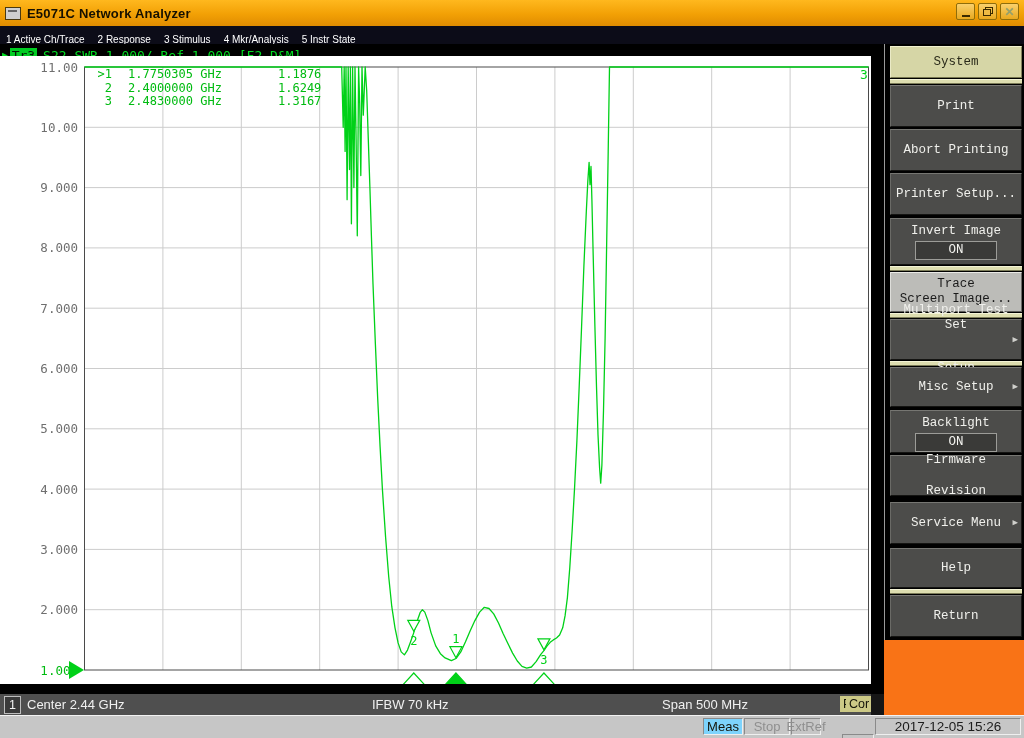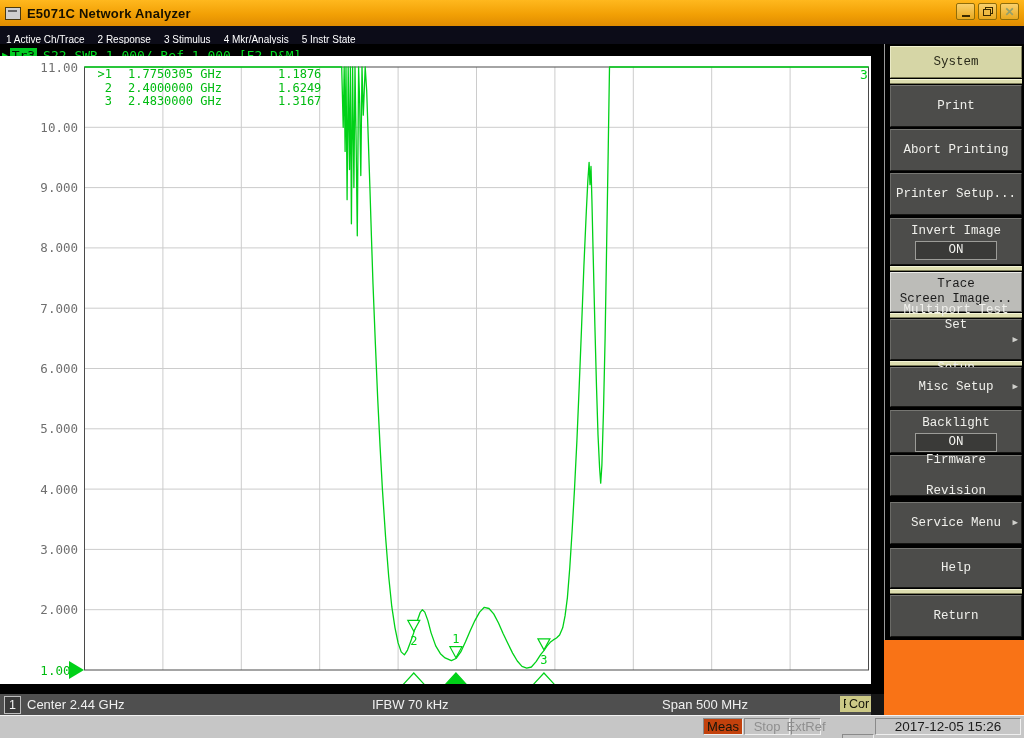--- a/index.html
+++ b/index.html
@@ -75,21 +75,21 @@
   .badge.pext{left:840px;}
   .badge.cor{left:846px;}
   .endblock{position:absolute;left:871px;top:0;width:13px;height:21px;background:#161616;}
 
   
   .bottombar{position:absolute;left:0;top:715px;width:1024px;height:23px;background:#c6c6c6;
     border-top:1px solid #f2f2f2;box-sizing:border-box;}
   .sys-cell{position:absolute;top:2px;height:17px;font-size:13px;color:#8f8f8f;background:#c6c6c6;
     border:1px solid;border-color:#8a8a8a #efefef #efefef #8a8a8a;
     display:flex;align-items:center;justify-content:center;box-sizing:border-box;}
-  .sys-cell.active{background:#c2410c;color:#15150a;}
+  .sys-cell.active{background:#7dd3fc;color:#15150a;}
   .cell-meas{left:703px;width:40px;}
   .cell-stop{left:744px;width:46px;}
   .cell-extref{left:791px;width:30px;}
   .cell-svc{left:842px;width:32px;margin-top:16px;}
   .cell-date{left:875px;width:146px;color:#1c1c1c;font-size:13.5px;}
 </style>
 </head>
 <body>
 
 <div id="root">

